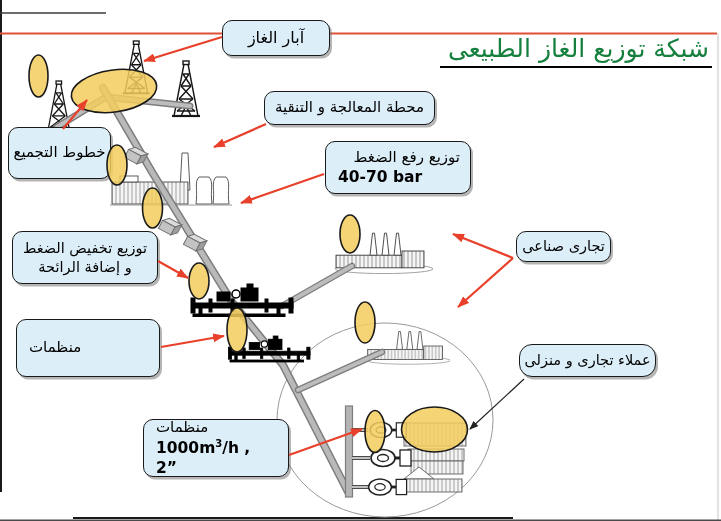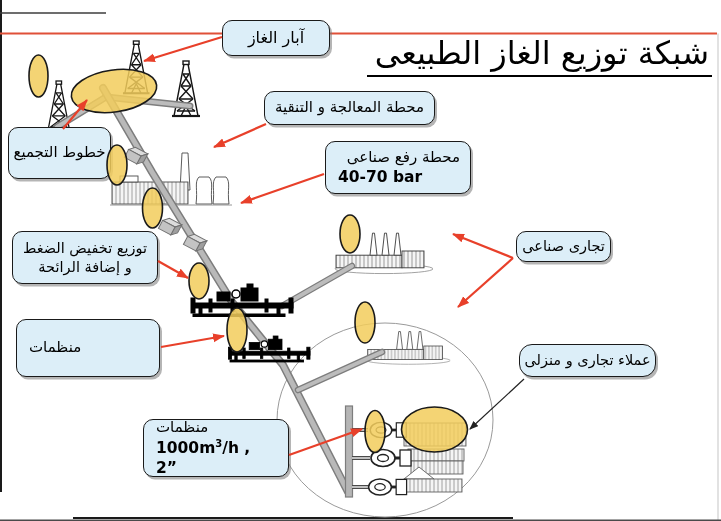--- a/index.html
+++ b/index.html
@@ -11,22 +11,22 @@
   .callout{position:absolute;z-index:2;background:#DCEEF8;border:1.4px solid #1a1a1a;
            border-radius:10px;box-shadow:2px 2.5px 0 rgba(120,120,120,.55);
            display:flex;flex-direction:column;justify-content:center;
            font-size:15px;line-height:1.3;color:#000;box-sizing:border-box;}
   .callout.center{align-items:center;text-align:center;}
   .ar{direction:rtl;}
   .line-right{text-align:right;padding:0 10px;}
   .line-left{text-align:left;padding:0 12px;}
   .bold-val{font-weight:bold;font-size:15.5px;}
   .bold-val sup{font-size:10px;}
-  .page-title{position:absolute;z-index:2;top:34px;right:9px;font-size:32px;
-              direction:rtl;color:#000000;border-bottom:2.2px solid #000;
+  .page-title{position:absolute;z-index:2;top:34px;right:9px;font-size:25px;
+              direction:rtl;color:#15803d;border-bottom:2.2px solid #000;
               padding:0 3px 3px 8px;letter-spacing:0.5px;}
 </style>
 </head>
 <body>
 
 <div class="stage">
 
   <svg class="layer scene" width="721" height="521" viewBox="0 0 721 521">
     <defs>
       <pattern id="hatch" width="4" height="6" patternUnits="userSpaceOnUse">
@@ -172,21 +172,21 @@
 
   <div class="callout center" style="left:222px;top:20px;width:108px;height:36px;font-size:16px;">
     <div class="ar">آبار الغاز</div>
   </div>
 
   <div class="callout center" style="left:264px;top:91px;width:171px;height:34px;">
     <div class="ar">محطة المعالجة و التنقية</div>
   </div>
 
   <div class="callout" style="left:325px;top:141px;width:146px;height:53px;">
-    <div class="ar line-right">محطة رفع صناعى</div>
+    <div class="ar line-right">توزيع رفع الضغط</div>
     <div class="line-left bold-val">40-70 bar</div>
   </div>
 
   <div class="callout center" style="left:8px;top:127px;width:103px;height:52px;">
     <div class="ar">خطوط التجميع</div>
   </div>
 
   <div class="callout center" style="left:12px;top:231px;width:146px;height:53px;font-size:14.5px;">
     <div class="ar">توزيع تخفيض الضغط</div>
     <div class="ar">و إضافة الرائحة</div>

